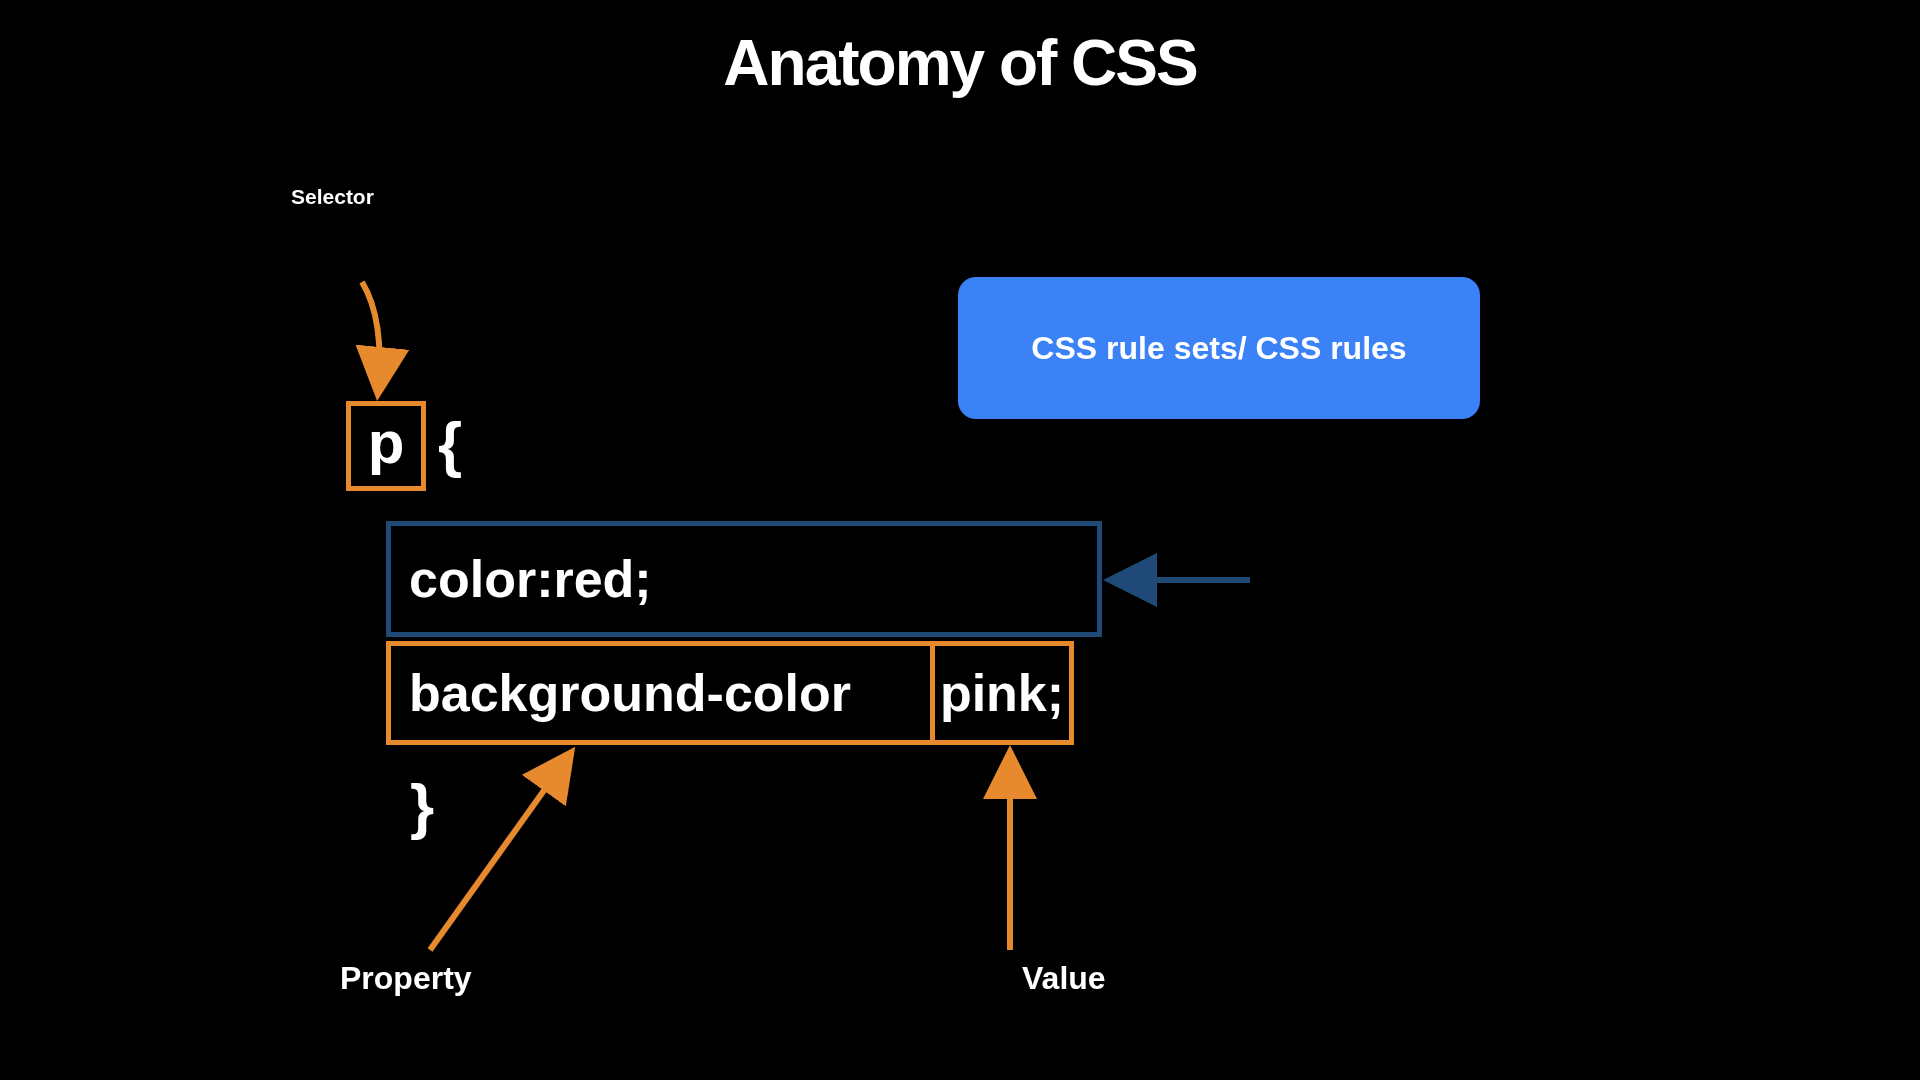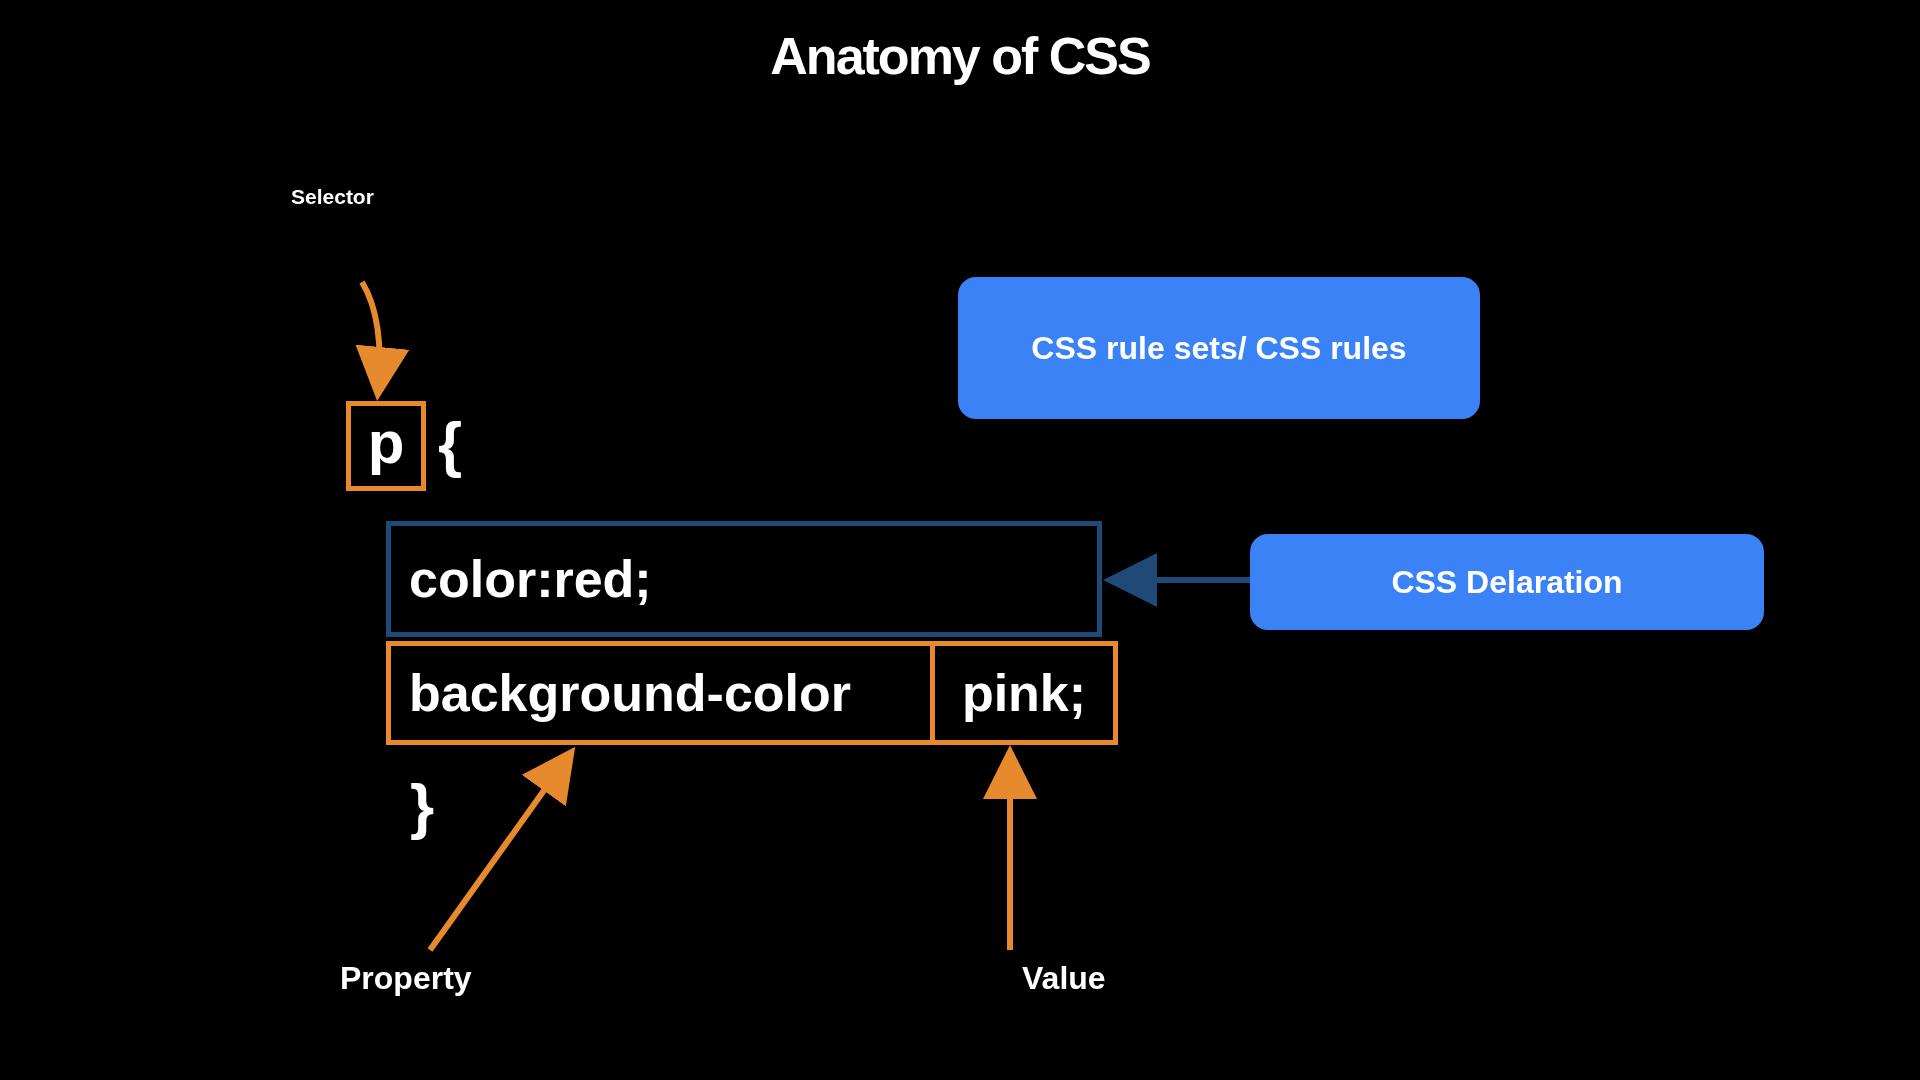--- a/index.html
+++ b/index.html
@@ -11,37 +11,36 @@
   .orange-border{border:5px solid #e78a2e}
   .blue-border{border:5px solid #1f4a78}
   .code-text{position:absolute;font-weight:800;color:#fff}
   svg.annot{position:absolute;top:0;left:0;width:1920px;height:1080px;pointer-events:none}
 </style>
 </head>
 <body>
 
 <div class="stage">
 
-  <div class="title" style="top:26px;font-size:52px">Anatomy of CSS</div>
+  <div class="title" style="top:26px;font-size:64px">Anatomy of CSS</div>
 
   <div class="label" style="left:291px;top:185px;font-size:21px">Selector</div>
 
   <div class="codebox orange-border" style="left:346px;top:401px;width:80px;height:90px;justify-content:center;font-size:60px;padding-bottom:8px">p</div>
 
   <div class="code-text" style="left:438px;top:408px;font-size:62px">{</div>
 
   <div class="pill" style="left:958px;top:277px;width:522px;height:142px;font-size:32px">CSS rule sets/ CSS rules</div>
 
   <div class="codebox blue-border" style="left:386px;top:521px;width:716px;height:116px;padding-left:18px;font-size:52px">color:red;</div>
 
-  <div class="pill" style="left:1250px;top:534px;width:514px;height:96px;font-size:32px">CSS Delaration</div>
 
   <div class="codebox orange-border" style="left:386px;top:641px;width:636px;height:104px;padding-left:18px;font-size:52px">background-color</div>
 
-  <div class="codebox orange-border" style="left:930px;top:641px;width:188px;height:104px;justify-content:center;font-size:52px;padding:0 14px">pink;</div>
+  <div class="codebox orange-border" style="left:930px;top:641px;width:144px;height:104px;justify-content:center;font-size:52px;padding:0 14px">pink;</div>
 
   <div class="code-text" style="left:410px;top:770px;font-size:62px">}</div>
 
   <div class="label" style="left:340px;top:960px;font-size:32px">Property</div>
 
   <div class="label" style="left:1022px;top:960px;font-size:32px">Value</div>
 
   <svg class="annot" viewBox="0 0 1920 1080">
     <defs>
       <marker id="arr-orange" viewBox="0 0 12 12" refX="10" refY="6" markerWidth="9" markerHeight="9" orient="auto-start-reverse">

